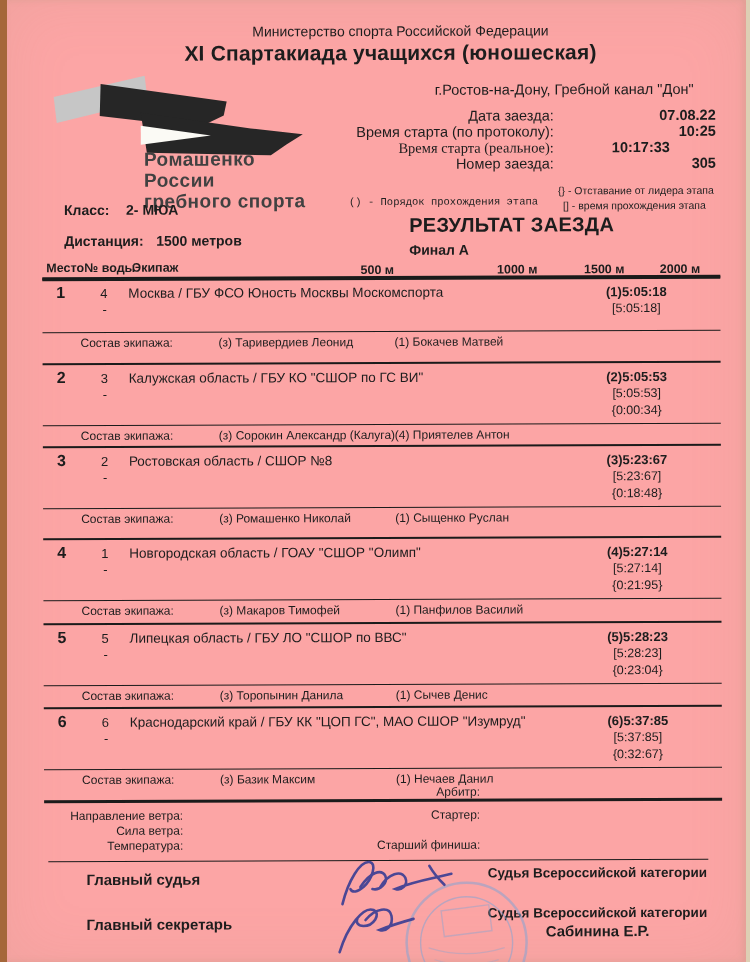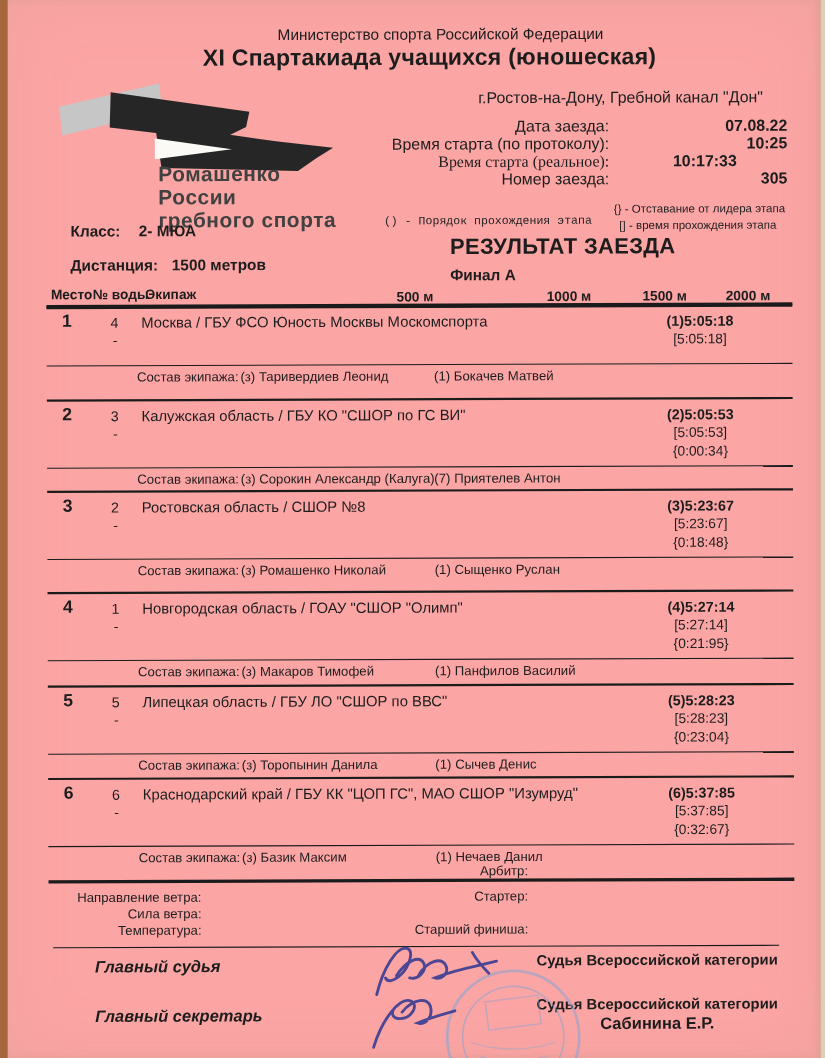--- a/index.html
+++ b/index.html
@@ -37,26 +37,26 @@
   .entry{position:absolute;left:36px;width:678px;border-top:2.4px solid #1b1b1b;}
   .entry .place{position:absolute;left:14px;top:4px;font-size:16px;font-weight:700;}
   .entry .lane{position:absolute;left:58px;top:6px;font-size:13px;}
   .entry .dash{position:absolute;left:60px;top:22px;font-size:13px;}
   .entry .team{position:absolute;left:86px;top:6px;font-size:13.5px;white-space:nowrap;}
   .entry .times{position:absolute;left:545px;top:5px;width:98px;text-align:center;}
   .entry .t-main{font-size:13px;font-weight:700;line-height:17px;}
   .entry .t-sub{font-size:12.5px;line-height:17px;}
   .entry .crew{position:absolute;left:0;right:0;border-top:1.8px solid #1b1b1b;height:20px;}
   .entry .crew span{position:absolute;top:3px;font-size:12px;white-space:nowrap;}
-  .crew .c-label{left:38px;margin-left:44px;}
+  .crew .c-label{left:38px;}
   .crew .c-m0{left:176px;}
   .crew .c-m1{left:352px;}
   
   .f-small{font-size:12px;}
-  .sig-label{font-size:15px;font-weight:700;font-style:italic;}
+  .sig-label{font-size:15px;font-weight:700;}
   .judge-cat{font-size:13.5px;font-weight:700;}
   .judge-name{font-size:15px;font-weight:700;}
 </style>
 </head>
 <body>
 
 <div class="page">
   <div class="content">
 
     <div class="abs ministry ctr">Министерство спорта Российской Федерации</div>
@@ -129,21 +129,21 @@
         <span class="dash">-</span>
         <span class="team">Калужская область / ГБУ КО "СШОР по ГС ВИ"</span>
         <div class="times">
           <div class="t-main">(2)5:05:53</div>
           <div class="t-sub">[5:05:53]</div>
           <div class="t-sub">{0:00:34}</div>
         </div>
         <div class="crew" style="top: 60px;">
           <span class="c-label">Состав экипажа:</span>
           <span class="c-m0">(з) Сорокин Александр (Калуга)</span>
-          <span class="c-m1">(7) Приятелев Антон</span>
+          <span class="c-m1">(4) Приятелев Антон</span>
         </div>
       </div>
         <div class="entry" style="top: 445px; height: 92px;">
         <span class="place">3</span>
         <span class="lane">2</span>
         <span class="dash">-</span>
         <span class="team">Ростовская область / СШОР №8</span>
         <div class="times">
           <div class="t-main">(3)5:23:67</div>
           <div class="t-sub">[5:23:67]</div>

